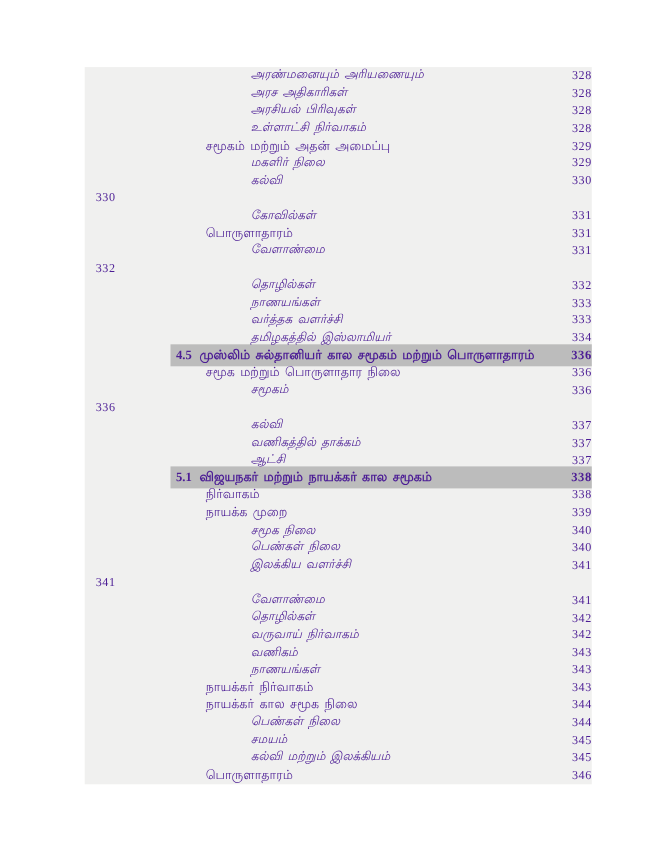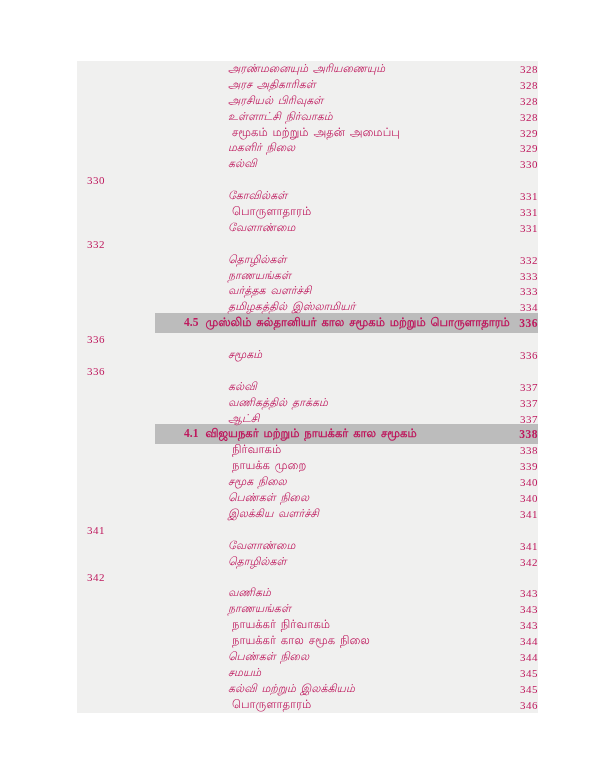--- a/index.html
+++ b/index.html
@@ -23,21 +23,21 @@
     height: 652px;
     background: #f0f0ef;
     display: flex;
     flex-direction: column;
   }
   .toc-row {
     position: relative;
     height: 15.9px;
     display: flex;
     align-items: center;
-    color: #be185d;
+    color: #4c1d95;
     white-space: nowrap;
   }
   .entry {
     flex: 1;
     position: relative;
     z-index: 1;
     overflow: hidden;
     word-spacing: 2px;
   }
   .pg {
@@ -50,25 +50,23 @@
     letter-spacing: 0.5px;
   }
   .topic .entry {
     padding-left: 151px;
     font-style: italic;
     font-size: 11px;
   }
   .heading .entry {
     padding-left: 110px;
     font-size: 11.5px;
-    margin-left: 45px;
   }
   .section {
     font-weight: bold;
-    padding-left: 24px;
   }
   .section .entry {
     padding-left: 83px;
     font-size: 11.5px;
   }
   .section .pg {
     font-weight: bold;
     font-size: 11.5px;
   }
   .band {
@@ -133,38 +131,39 @@
           <span class="entry"><span class="title">வர்த்தக வளர்ச்சி</span></span>
           <span class="pg">333</span>
         </div><div class="toc-row topic">
           <span class="entry"><span class="title">தமிழகத்தில் இஸ்லாமியர்</span></span>
           <span class="pg">334</span>
         </div><div class="toc-row section">
           <div class="band"></div>
           <span class="entry"><span class="num">4.5</span><span class="title">முஸ்லிம் சுல்தானியர் கால சமூகம் மற்றும் பொருளாதாரம்</span></span>
           <span class="pg">336</span>
         </div><div class="toc-row heading">
+          <span class="entry"><span class="title">சமூக மற்றும் பொருளாதார நிலை</span></span>
           <span class="pg">336</span>
         </div><div class="toc-row topic">
           <span class="entry"><span class="title">சமூகம்</span></span>
           <span class="pg">336</span>
         </div><div class="toc-row topic">
           <span class="pg">336</span>
         </div><div class="toc-row topic">
           <span class="entry"><span class="title">கல்வி</span></span>
           <span class="pg">337</span>
         </div><div class="toc-row topic">
           <span class="entry"><span class="title">வணிகத்தில் தாக்கம்</span></span>
           <span class="pg">337</span>
         </div><div class="toc-row topic">
           <span class="entry"><span class="title">ஆட்சி</span></span>
           <span class="pg">337</span>
         </div><div class="toc-row section">
           <div class="band"></div>
-          <span class="entry"><span class="num">4.1</span><span class="title">விஜயநகர் மற்றும் நாயக்கர் கால சமூகம்</span></span>
+          <span class="entry"><span class="num">5.1</span><span class="title">விஜயநகர் மற்றும் நாயக்கர் கால சமூகம்</span></span>
           <span class="pg">338</span>
         </div><div class="toc-row heading">
           <span class="entry"><span class="title">நிர்வாகம்</span></span>
           <span class="pg">338</span>
         </div><div class="toc-row heading">
           <span class="entry"><span class="title">நாயக்க முறை</span></span>
           <span class="pg">339</span>
         </div><div class="toc-row topic">
           <span class="entry"><span class="title">சமூக நிலை</span></span>
           <span class="pg">340</span>
@@ -176,20 +175,21 @@
           <span class="pg">341</span>
         </div><div class="toc-row topic">
           <span class="pg">341</span>
         </div><div class="toc-row topic">
           <span class="entry"><span class="title">வேளாண்மை</span></span>
           <span class="pg">341</span>
         </div><div class="toc-row topic">
           <span class="entry"><span class="title">தொழில்கள்</span></span>
           <span class="pg">342</span>
         </div><div class="toc-row topic">
+          <span class="entry"><span class="title">வருவாய் நிர்வாகம்</span></span>
           <span class="pg">342</span>
         </div><div class="toc-row topic">
           <span class="entry"><span class="title">வணிகம்</span></span>
           <span class="pg">343</span>
         </div><div class="toc-row topic">
           <span class="entry"><span class="title">நாணயங்கள்</span></span>
           <span class="pg">343</span>
         </div><div class="toc-row heading">
           <span class="entry"><span class="title">நாயக்கர் நிர்வாகம்</span></span>
           <span class="pg">343</span>

